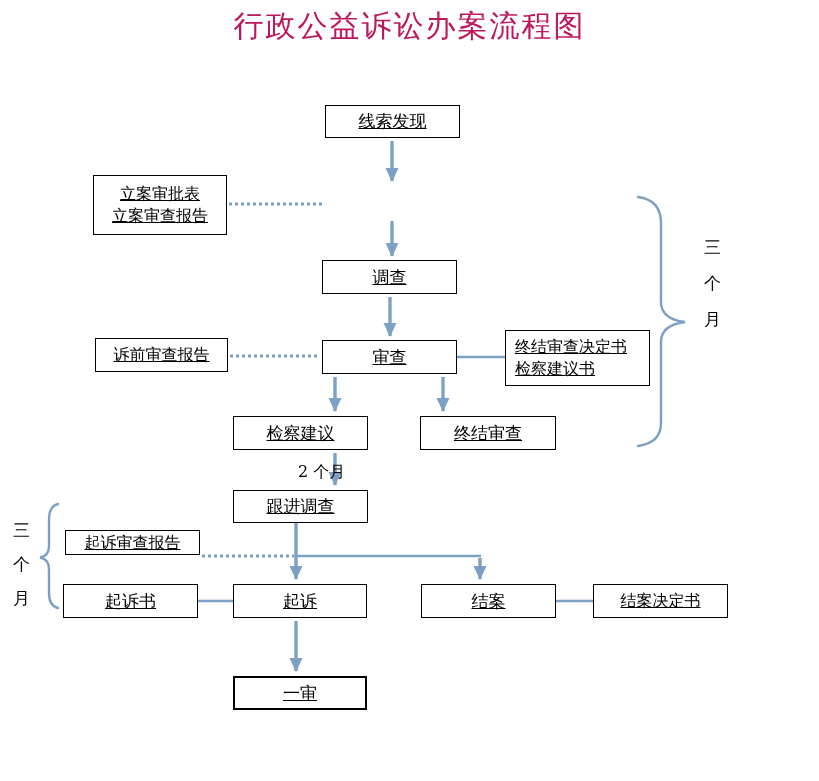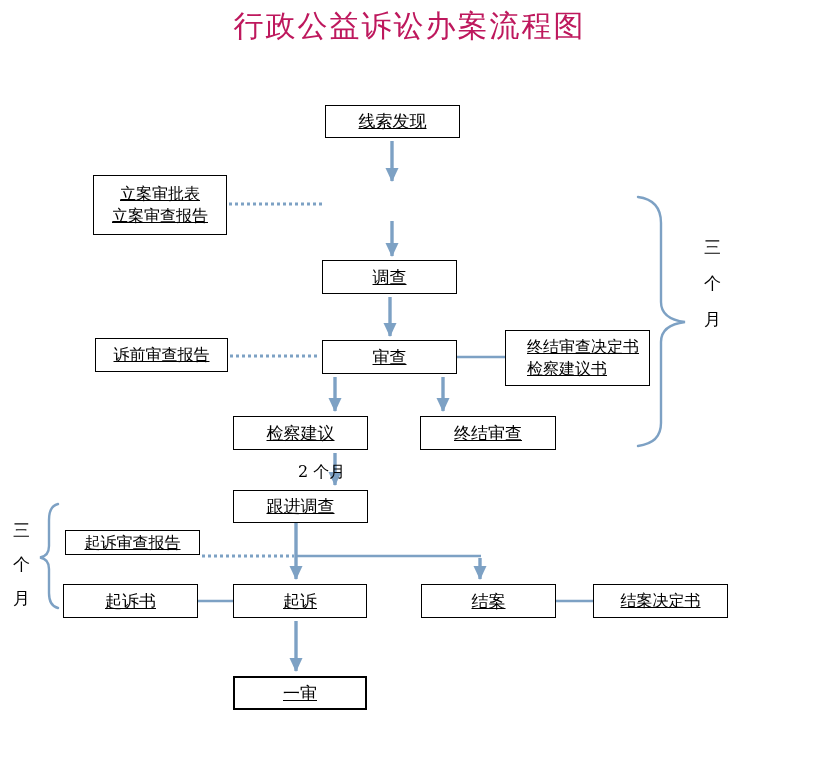--- a/index.html
+++ b/index.html
@@ -25,21 +25,21 @@
     display:flex;
     align-items:center;
     justify-content:center;
     font-size:17px;
     line-height:1.35;
     box-sizing:border-box;
     text-align:center;
     text-decoration:underline;
   }
   .node.multi{flex-direction:column;justify-content:center;}
-  .node.left-align{align-items:flex-start;text-align:left;padding-left:21px;}
+  .node.left-align{align-items:flex-start;text-align:left;padding-left:9px;}
   .node.thick{border-width:2px;}
   svg.wires{position:absolute;left:0;top:0;width:819px;height:781px;pointer-events:none;}
   .wire{stroke:#7da1c4;fill:none;}
   .wire.arrowstem{stroke-width:3.4;}
   .wire.plain{stroke-width:2.6;}
   .wire.dotted{stroke-width:3.2;stroke-dasharray:3 3;}
   .wire.brace{stroke-width:2.4;stroke-linecap:round;}
   .arrowhead{fill:#7da1c4;stroke:none;}
   .vlabel{
     position:absolute;

